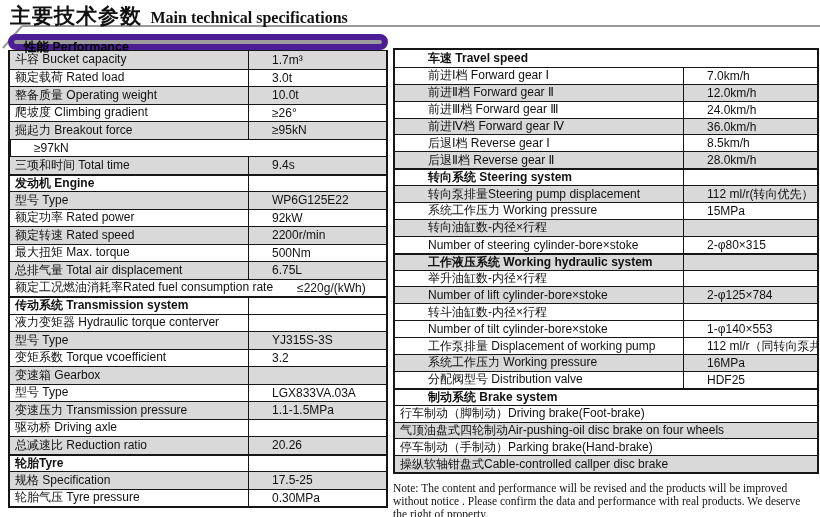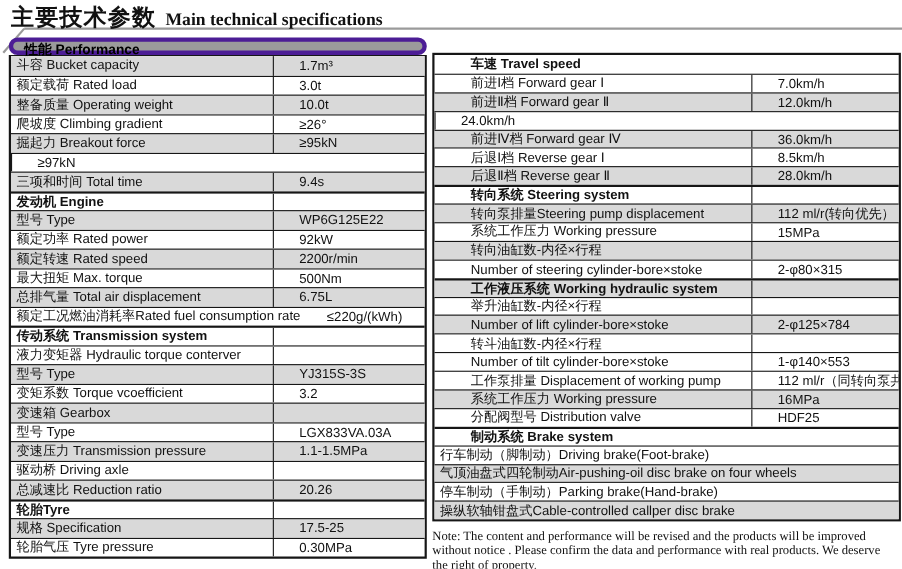--- a/index.html
+++ b/index.html
@@ -12,21 +12,21 @@
   .frame { position: absolute; left: 0; top: 0; width: 820px; height: 517px; pointer-events: none; }
 
   .title { position: absolute; left: 10px; top: 2px; white-space: nowrap; }
   .t-cn { font-size: 21px; font-weight: bold; letter-spacing: 1px; }
   .t-en { font-family: "Liberation Serif", "DejaVu Serif", serif; font-size: 16px; font-weight: 600; margin-left: 4px; }
 
   .left-panel  { position: absolute; left: 8px;  top: 34px; width: 380px; }
   .right-panel { position: absolute; left: 393px; top: 48px; width: 426px; }
 
   .pill {
-    height: 16px; background: #9b9b9b; border: 4px solid #4c1d95;
+    height: 16px; background: #9b9b9b; border: 6px solid #4c1d95;
     border-radius: 8px; font-size: 12.5px; font-weight: bold;
     line-height: 14px; padding-left: 10px; color: #000;
     position: relative; z-index: 2;
   }
 
   .table { border: 2px solid #161616; border-top-width: 1px; background: #ffffff; }
   .rt.table { border-top-width: 2px; }
 
   .trow { display: flex; align-items: center; border-top: 1px solid #161616; font-size: 12px; white-space: nowrap; overflow: hidden; }
   .lt .trow { height: 17.5px; }
@@ -181,20 +181,21 @@
       </div>
       <div class="trow data">
         <div class="cell label">前进Ⅰ档 Forward gear Ⅰ</div>
         <div class="cell value">7.0km/h</div>
       </div>
       <div class="trow data shade">
         <div class="cell label">前进Ⅱ档 Forward gear Ⅱ</div>
         <div class="cell value">12.0km/h</div>
       </div>
       <div class="trow data">
+        <div class="cell label">前进Ⅲ档 Forward gear Ⅲ</div>
         <div class="cell value">24.0km/h</div>
       </div>
       <div class="trow data shade">
         <div class="cell label">前进Ⅳ档 Forward gear Ⅳ</div>
         <div class="cell value">36.0km/h</div>
       </div>
       <div class="trow data">
         <div class="cell label">后退Ⅰ档 Reverse gear Ⅰ</div>
         <div class="cell value">8.5km/h</div>
       </div>

